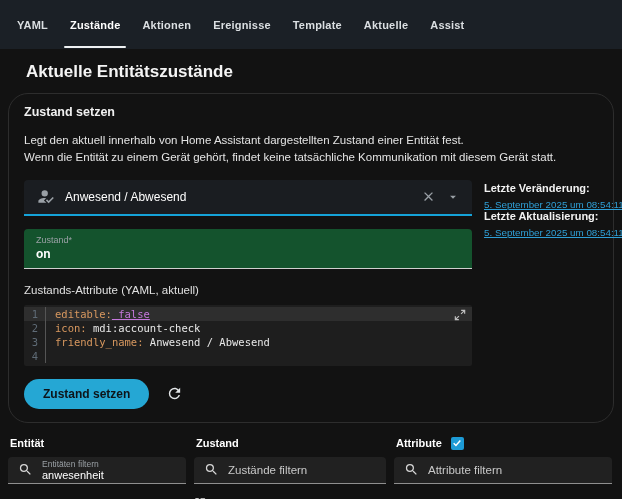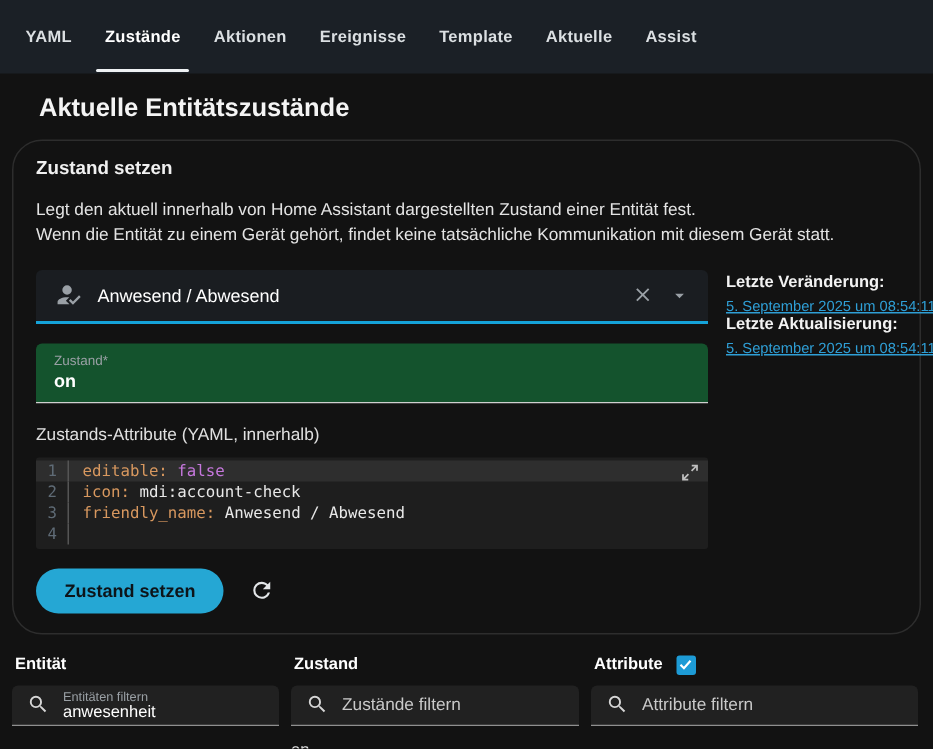--- a/index.html
+++ b/index.html
@@ -38,21 +38,21 @@
   .attr-label { margin:15px 0 9px; font-size:11.5px; color:#e0e0e0; }
   
   .editor { background:#1e1e1e; border-radius:2px; position:relative; padding:2px 0 3px;
             font-family:"DejaVu Sans Mono", monospace; font-size:10.5px; }
   .eline { display:flex; height:14px; line-height:14px; }
   .eline.active { background:#2e2e2e; }
   .gutter { width:22px; flex:none; text-align:right; padding-right:7px; color:#5f6b76;
             border-right:1px solid #555555; }
   .ecode { padding-left:9px; white-space:pre; color:#e8e8e8; }
   .ykey { color:#d8985f; }
-  .yval-kw { color:#c678dd; }
+  .yval-kw { color:#c678dd;text-decoration:underline; }
   .expand-btn { position:absolute; top:3px; right:5px; cursor:pointer; }
   
   .btn-row { margin-top:13px; display:flex; align-items:center; gap:17px; }
   .primary-btn { background:#25a7d4; color:#0d1419; font-family:"Liberation Sans", sans-serif;
                  font-weight:bold; font-size:12px; padding:8px 19px; border:none; border-radius:18px; cursor:pointer; }
   
   .ts-label { font-weight:bold; font-size:11px; color:#f2f2f2; margin-bottom:5px; white-space:nowrap; }
   .ts-link { display:block; font-size:9.8px; color:#2f9fd6; text-decoration:underline; white-space:nowrap; }
   
   .etable { margin-top:5px; padding:0 10px 0 8px; display:grid; grid-template-columns:178px 192px 1fr;
@@ -111,21 +111,21 @@
             </svg>
         </span>
       </div>
 
 
       <div class="state-field">
         <span class="float-label">Zustand*</span>
         <input class="state-input" value="on" style="">
       </div>
 
-      <div class="attr-label">Zustands-Attribute (YAML, innerhalb)</div>
+      <div class="attr-label">Zustands-Attribute (YAML, aktuell)</div>
 
       <div class="editor">
         <div class="eline active">
           <span class="gutter">1</span>
           <span class="ecode"><span class="ykey">editable:</span><span class="yval-kw"> false</span></span>
         </div>
         <div class="eline">
           <span class="gutter">2</span>
           <span class="ecode"><span class="ykey">icon:</span><span> mdi:account-check</span></span>
         </div>

